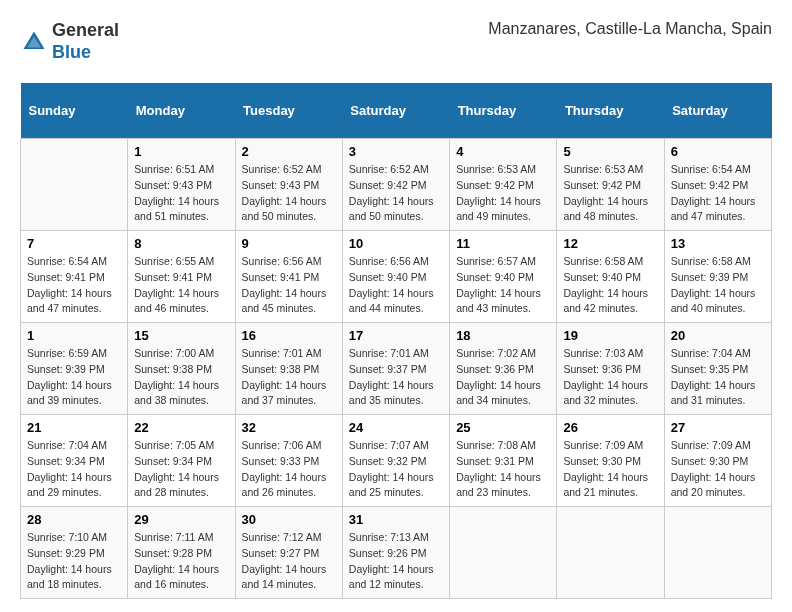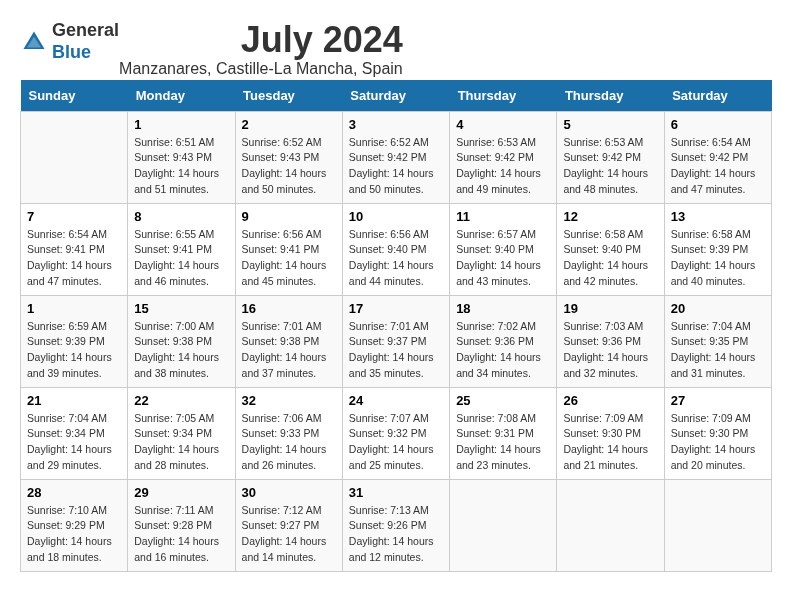--- a/index.html
+++ b/index.html
@@ -5,22 +5,23 @@
     * { box-sizing: border-box; margin: 0; padding: 0; }
     body {
       font-family: Arial, sans-serif;
       background: #fff;
       width: 792px;
       min-height: 612px;
       padding: 20px;
     }
     .header-area {
       display: flex;
+      justify-content: space-between;
       align-items: flex-start;
-      margin-bottom: 2px;
+      margin-bottom: 20px;
     }
     .logo {
       display: flex;
       align-items: center;
       gap: 4px;
     }
     .logo-text-general {
       font-size: 18px;
       font-weight: bold;
       color: #333;
@@ -52,21 +53,21 @@
     }
     table {
       width: 100%;
       border-collapse: collapse;
       font-size: 11px;
     }
     thead tr th {
       background-color: #1a6fa8;
       color: #fff;
       text-align: left;
-      padding: 8px 8px;
+      padding: 20px 8px;
       font-size: 13px;
       font-weight: bold;
     }
     tbody tr td {
       border: 1px solid #ccc;
       vertical-align: top;
       padding: 5px 6px;
       min-height: 80px;
       width: 14.28%;
     }
@@ -101,21 +102,20 @@
       <polygon points="20,12 30,28 10,28" fill="#fff" opacity="0.3"></polygon>
     </svg>
     <div>
       <div>
         <span class="logo-text-general">General</span><br>
         <span class="logo-text-blue">Blue</span>
       </div>
     </div>
   </div>
   <div class="title-area">
-    <div class="month-title">July 2024</div>
     <div class="location-title">Manzanares, Castille-La Mancha, Spain</div>
   </div>
 </div>
 
 <table>
   <thead>
     <tr>
     <th>Sunday</th>
         <th>Monday</th>
         <th>Tuesday</th>

